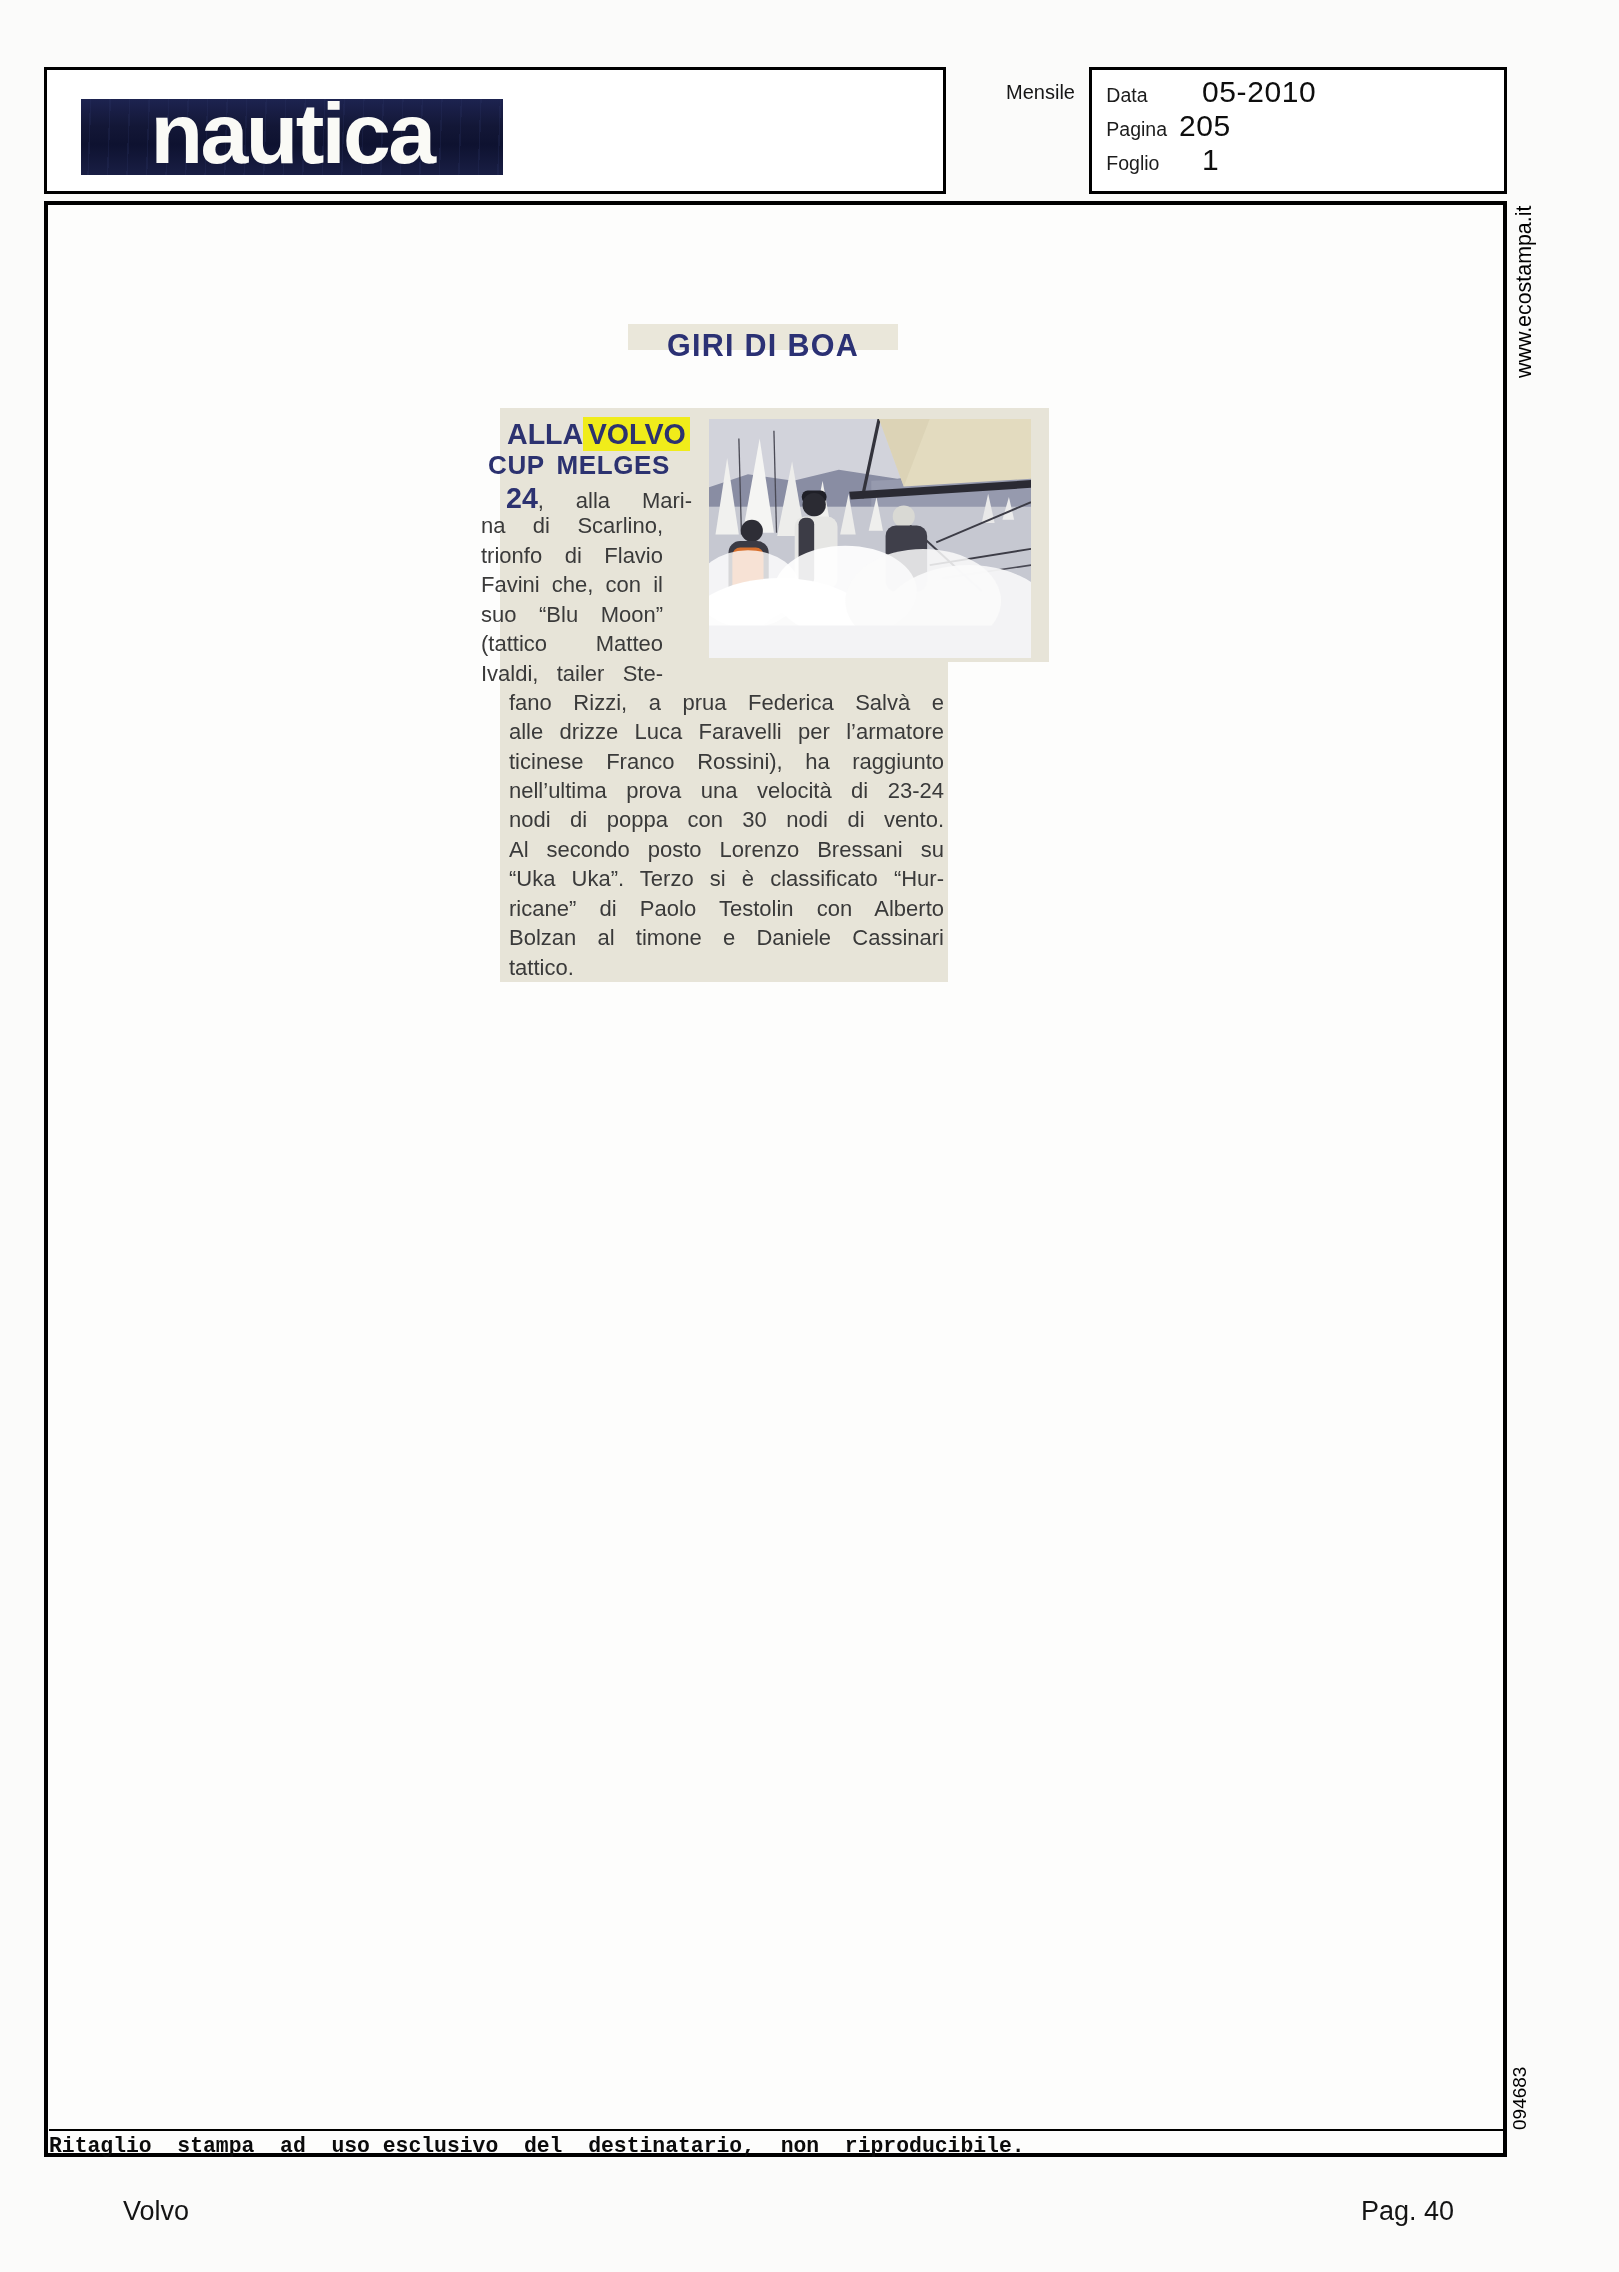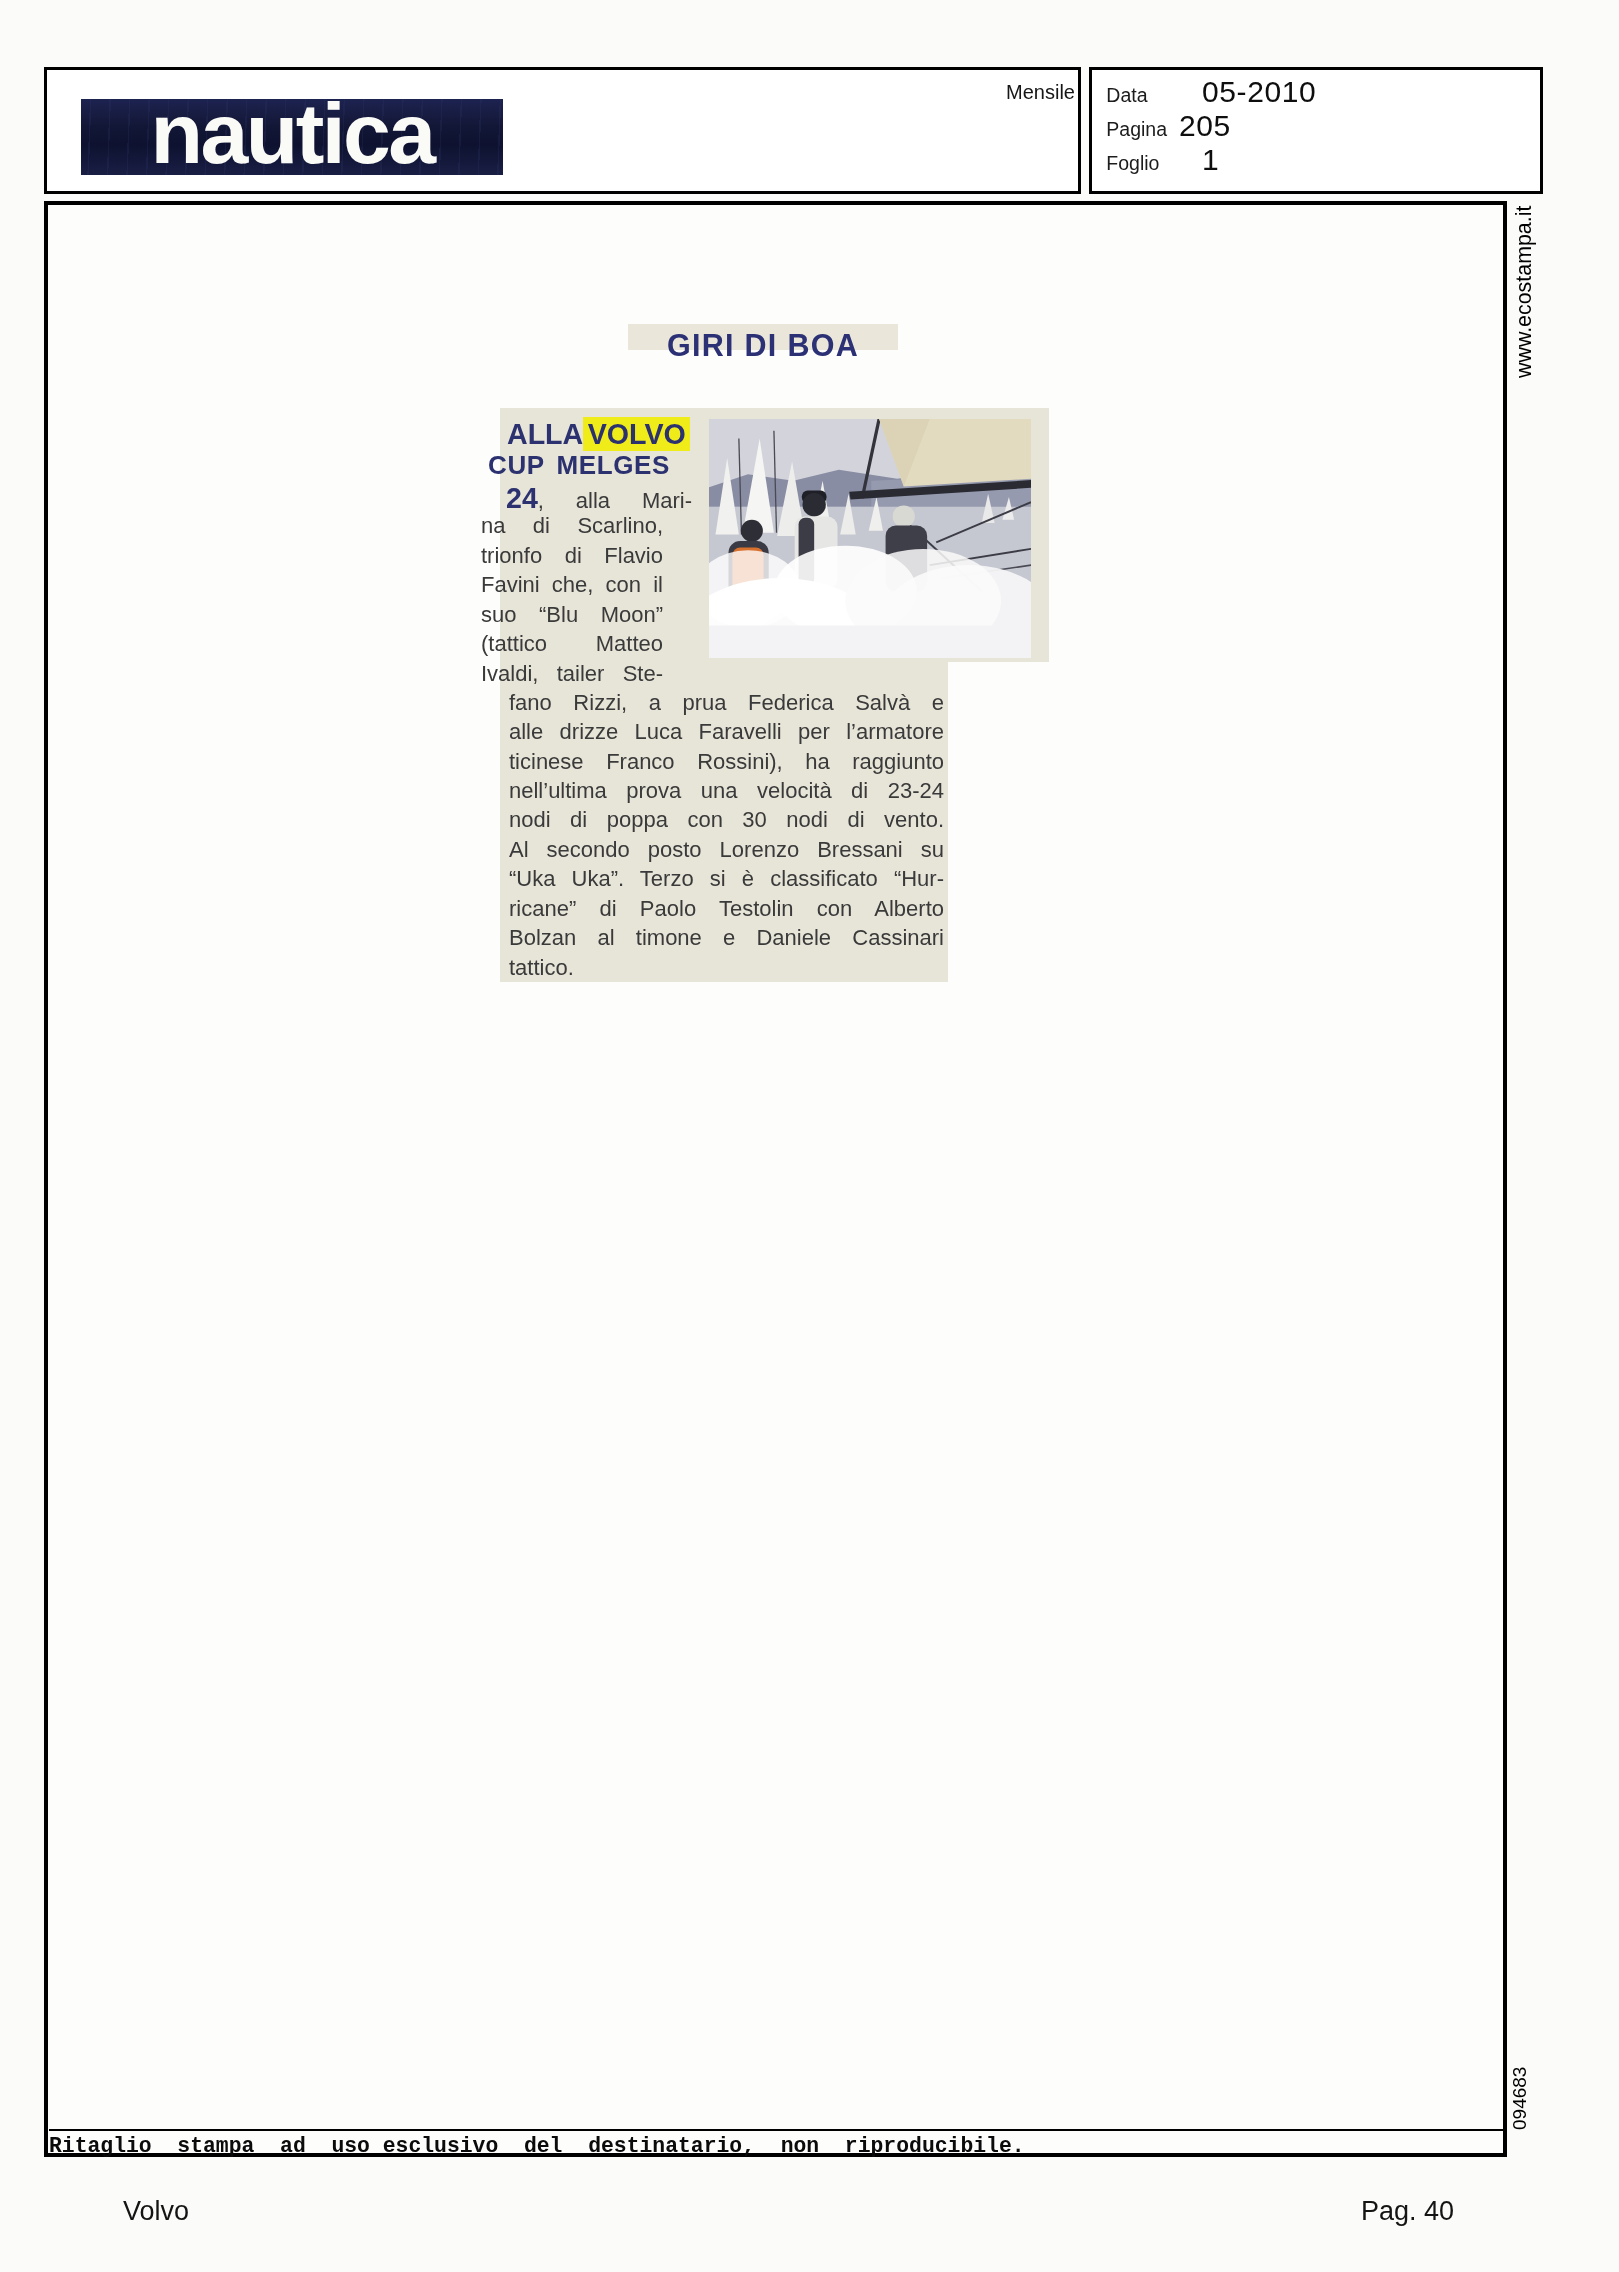--- a/index.html
+++ b/index.html
@@ -1,31 +1,31 @@
 <!DOCTYPE html>
 <html style="font-size:10.4px"><head>
 <meta charset="utf-8">
 <style>
   html,body{margin:0;padding:0;}
   body{width:1620px;height:2273px;position:relative;background:#fbfbfa;
        font-family:"Liberation Sans",sans-serif;color:#111;}
   .abs{position:absolute;}
 
   
-  #masthead-frame{left:44px;top:67px;width:1037px;height:127px;border:3.9px solid #000;box-sizing:border-box;background:#fff;}
+  #masthead-frame{left:44px;top:67px;width:902px;height:127px;border:3.9px solid #000;box-sizing:border-box;background:#fff;}
   #nautica-logo{left:78px;top:95px;width:422px;height:76px;overflow:hidden;
     background:linear-gradient(180deg,#1d2350 0%,#131737 35%,#0e1230 60%,#191e44 100%);
     display:flex;align-items:center;justify-content:center;}
   #nautica-logo .ripple{position:absolute;inset:0;opacity:.25;
     background:repeating-linear-gradient(92deg,transparent 0 9px,#2c3566 9px 10.4px,transparent 10.4px 19.5px);}
   #nautica-logo span{position:relative;font-weight:bold;font-size:86px;line-height:71px;
     letter-spacing:-2.6px;color:#fafaf6;transform:translateY(-2.6px);}
   #frequency-label{left:902px;top:78px;width:170px;text-align:right;font-size:20px;color:#161616;}
 
-  #clipping-info-box{left:1089px;top:67px;width:454px;height:127px;border:3.9px solid #000;box-sizing:border-box;background:#fff;}
+  #clipping-info-box{left:1089px;top:67px;width:418px;height:127px;border:3.9px solid #000;box-sizing:border-box;background:#fff;}
   .info-label{font-size:19.5px;color:#1c1c1c;}
   .info-value{font-size:30px;font-weight:normal;color:#0e0e0e;letter-spacing:0.6px;}
 
   
   #ecostampa-url-vertical{left:1512px;top:378px;width:170px;font-size:21.4px;color:#000;
     transform-origin:0 0;transform:rotate(-90deg);white-space:nowrap;}
   #clip-code-vertical{left:1509px;top:2130px;width:62px;font-size:19px;color:#000;
     transform-origin:0 0;transform:rotate(-90deg);white-space:nowrap;}
 
   

